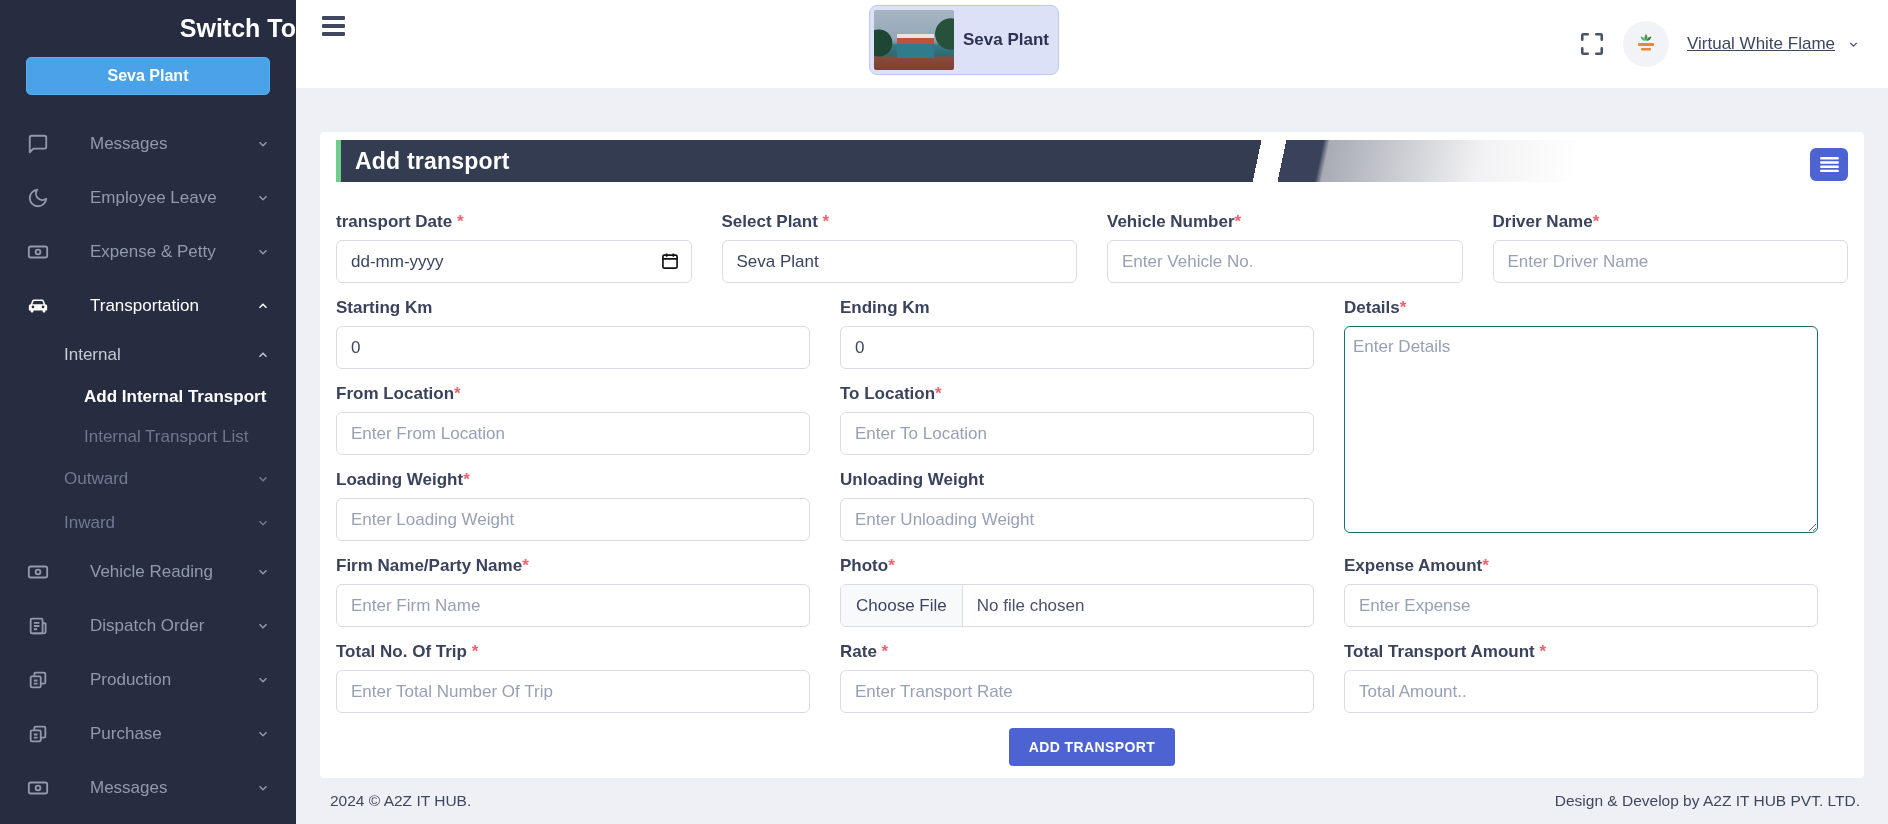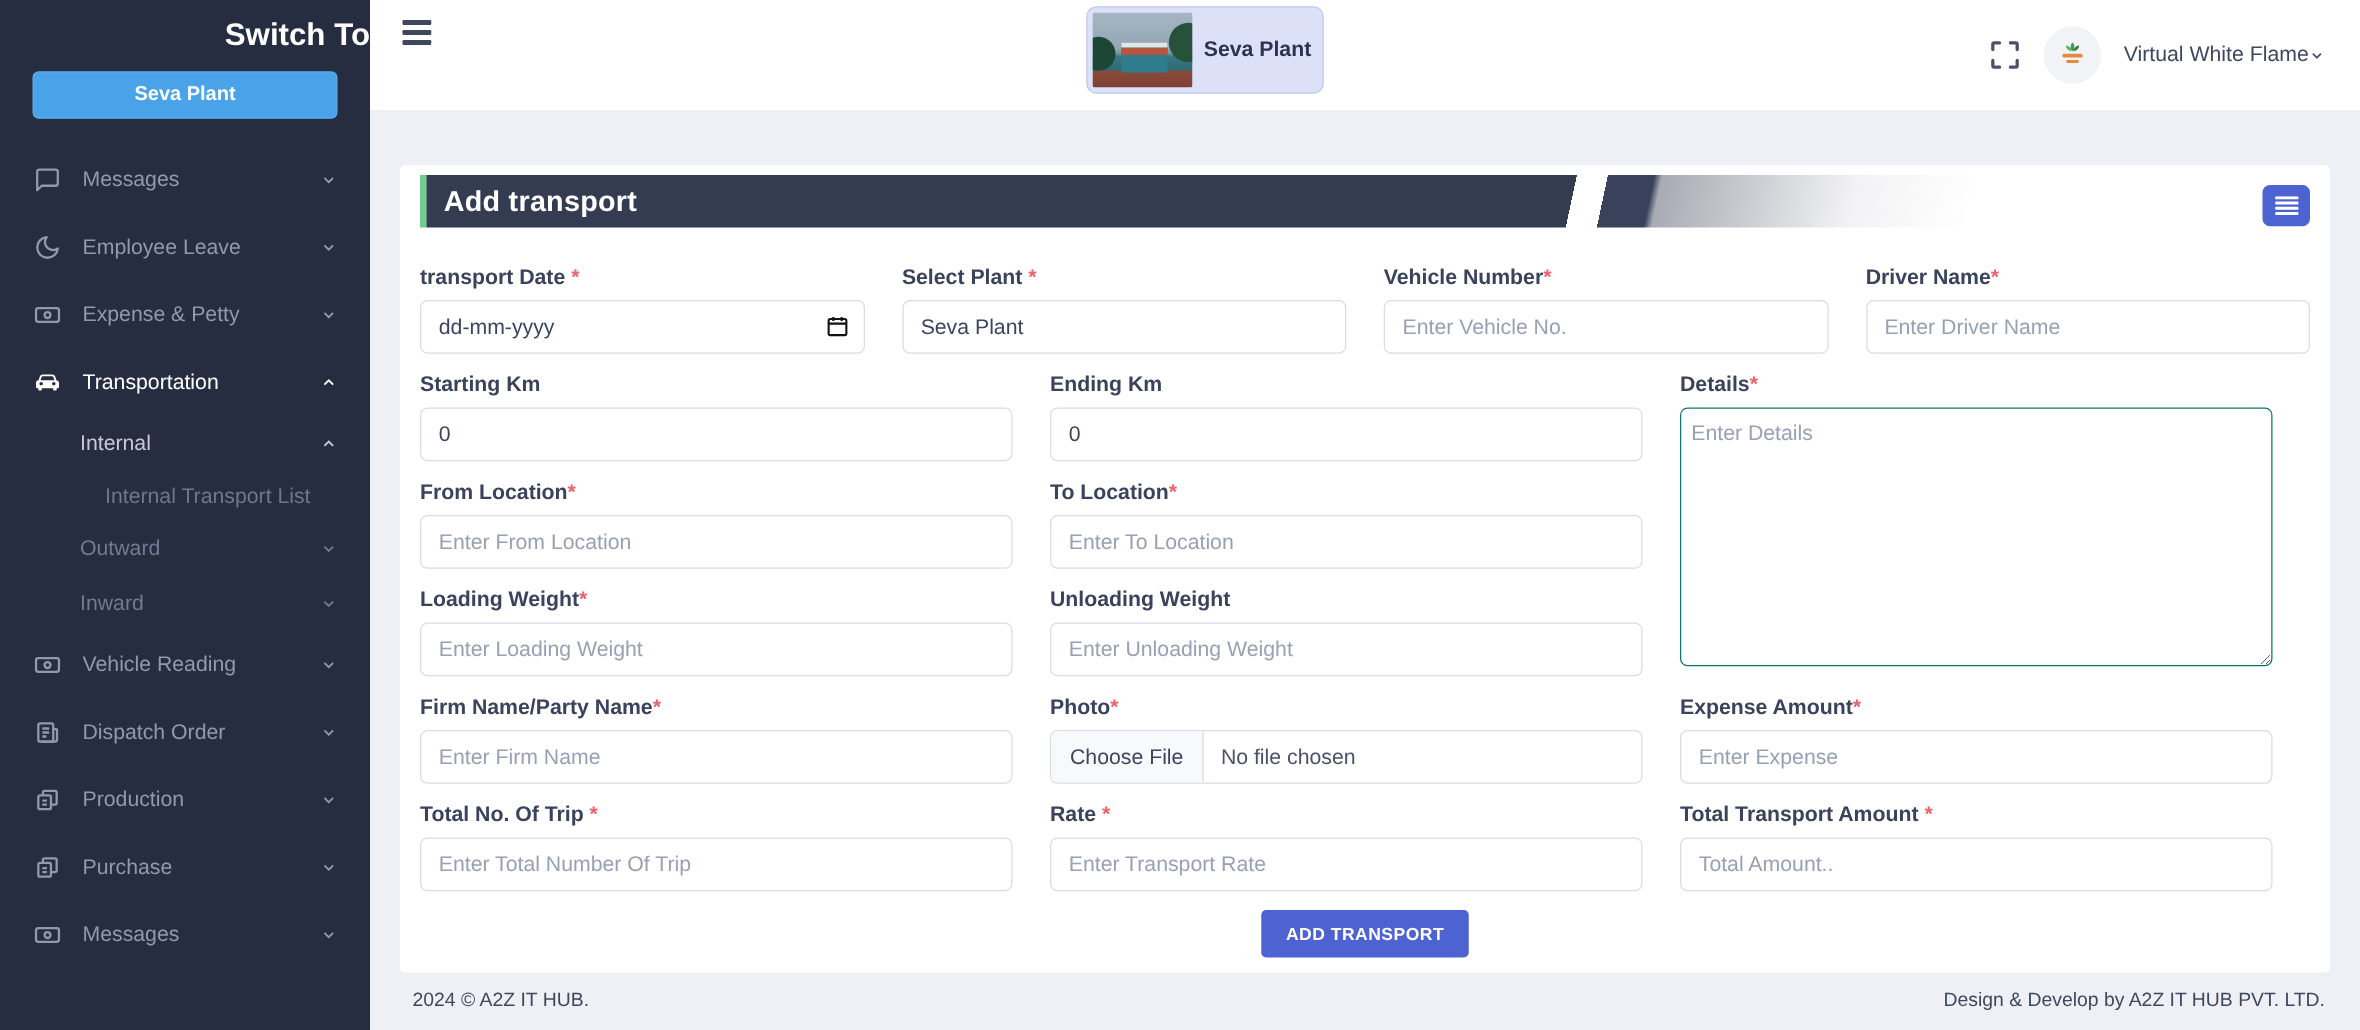--- a/index.html
+++ b/index.html
@@ -14,21 +14,21 @@
   
   .sidebar {
     width:296px; flex:0 0 296px; background:#262d40; height:100%;
     overflow:hidden; position:relative;
   }
   .switch-title { color:#fff; font-size:25px; font-weight:bold; text-align:right; padding:14px 0 12px; }
   .plant-btn {
     margin:2px 26px 22px; background:#4aa3e8; border:1px solid #5caeee; color:#fff;
     text-align:center; padding:9px 0; border-radius:5px; font-size:16px; font-weight:bold; cursor:pointer;
   }
-  .nav-item { display:flex; align-items:center; padding:0 26px; height:54px; font-size:17px; color:#9099ae; cursor:pointer; }
+  .nav-item { display:flex; align-items:center; padding:0 26px; height:54px; font-size:17px; color:#9099ae; cursor:pointer;gap:24px; }
   .nav-item .ico { width:24px; height:24px; margin-right:16px; flex:0 0 24px; display:flex; align-items:center; justify-content:center; }
   .nav-item .ico svg { width:22px; height:22px; }
   .nav-item .chev { margin-left:auto; display:flex; }
   .nav-item .chev svg { width:14px; height:14px; }
   .nav-item.active { color:#ffffff; }
   .nav-sub1 { display:flex; align-items:center; padding:0 26px 0 64px; height:44px; font-size:17px; color:#c6cad6; cursor:pointer; }
   .nav-sub1.dim { color:#717a93; }
   .nav-sub1 .chev { margin-left:auto; display:flex; }
   .nav-sub1 .chev svg { width:14px; height:14px; }
   .nav-sub2 { display:flex; align-items:center; padding:0 16px 0 84px; height:40px; font-size:17px; color:#6e7690; cursor:pointer; }
@@ -49,21 +49,21 @@
     background:
       radial-gradient(circle at 6% 55%, #1d4634 0 16%, rgba(0,0,0,0) 17%),
       radial-gradient(circle at 96% 40%, #27513b 0 18%, rgba(0,0,0,0) 19%),
       linear-gradient(180deg,#a7b5c3 0%, #93a7b6 48%, #6f93a2 55%, #3c7884 58%, #2e6a74 76%, #8a4a3a 79%, #7c4033 100%);
   }
   .plant-photo .bld { position:absolute; left:29%; right:25%; top:40%; bottom:20%; background:#2f7d8c; border-top:4px solid #e8e4df; box-shadow:inset 0 6px 0 #b7563f; }
   .plant-card .plant-name { font-size:17px; font-weight:bold; color:#2b3350; }
   .top-right { position:absolute; right:28px; top:0; height:88px; display:flex; align-items:center; gap:18px; }
   .fs-icon { width:26px; height:26px; cursor:pointer; display:flex; }
   .avatar { width:46px; height:46px; border-radius:50%; background:#f2f3f7; display:flex; align-items:center; justify-content:center; cursor:pointer; overflow:hidden; }
-  .user-name { font-size:17px; color:#3f475e; display:flex; align-items:center; gap:0; cursor:pointer; }
+  .user-name { font-size:17px; color:#3f475e; display:flex; align-items:center; gap:12px; cursor:pointer;text-decoration:underline; }
 
   .content { flex:1; padding:24px 24px 0; background:#eef0f5; }
   .card { background:#fff; border-radius:4px; height:646px; padding:8px 16px 0; position:relative;margin-top:20px; }
 
   .section-bar {
     height:42px; width:82%; display:flex; align-items:center;
     border-left:5px solid #6fce8b;
     background:linear-gradient(102deg,#333c50 0%,#333c50 74%,#ffffff 74%,#ffffff 76%,#39425a 76%,#39425a 79%,#a8abb4 79.5%,#f2f2f4 92%,#ffffff 100%);
     margin-bottom:30px;
   }
@@ -173,20 +173,23 @@
 
     <div class="nav-sub1">
       <span>Internal</span>
       <span class="chev">
           <svg viewBox="0 0 24 24" fill="none" stroke="currentColor" stroke-width="2.5">
             <polyline points="6 15 12 9 18 15"></polyline>
           </svg>
         </span>
     </div>
 
+    <div class="nav-sub2 active">
+      <span>Add Internal Transport</span>
+    </div>
 
     <div class="nav-sub2">
       <span>Internal Transport List</span>
     </div>
 
     <div class="nav-sub1 dim">
       <span>Outward</span>
       <span class="chev">
           <svg viewBox="0 0 24 24" fill="none" stroke="currentColor" stroke-width="2.5">
             <polyline points="6 9 12 15 18 9"></polyline>

